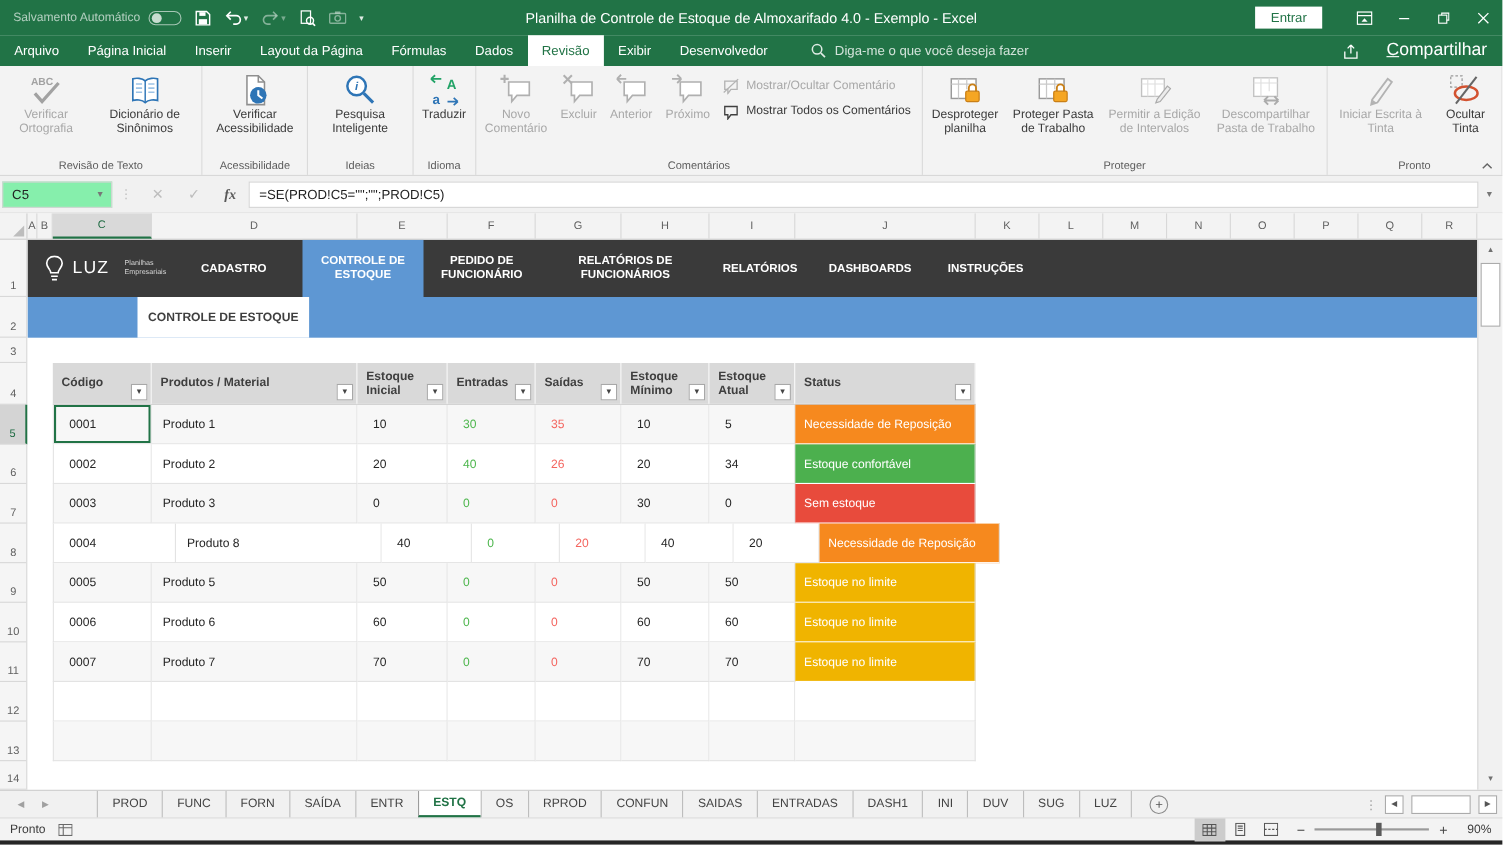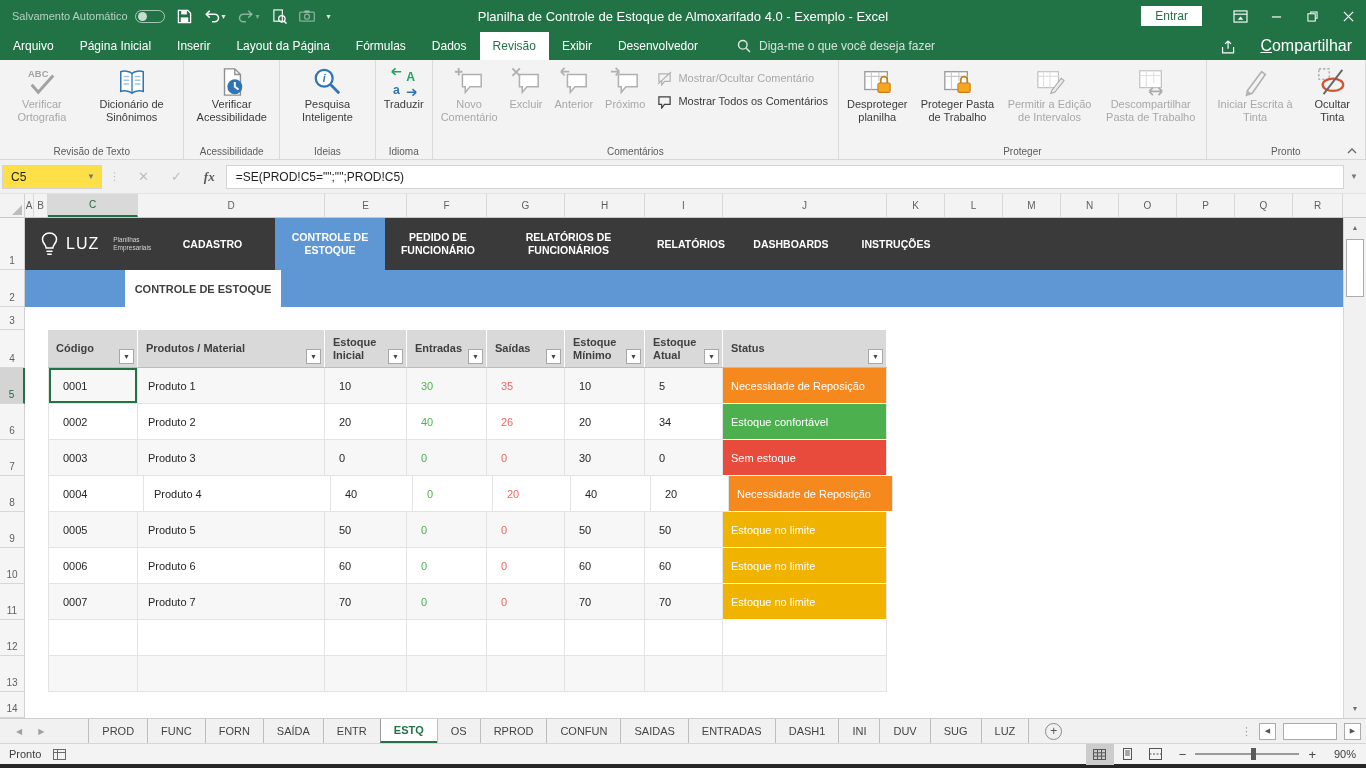--- a/index.html
+++ b/index.html
@@ -43,21 +43,21 @@
   .rbtn .ricon{height:33px;display:flex;align-items:center;justify-content:center}
   .rbtn.disabled{color:#a8a8a8}
   .smallcol{display:flex;flex-direction:column;gap:8px;padding:8px 8px 0 6px}
   .rbtn.small{flex-direction:row;gap:6px;padding:0;max-width:none;font-size:11px;align-items:center;white-space:nowrap}
   .rbtn.small .ricon{height:15px}
   .rglabel{position:absolute;bottom:2px;left:0;right:0;text-align:center;font-size:10px;color:#5c5c5c;white-space:nowrap}
   .rib-collapse{position:absolute;right:9px;bottom:5px}
 
   
   .formula-row{height:34px;background:#f1f1f1;display:flex;align-items:center;padding:0 2px;border-bottom:1px solid #e2e2e2}
-  .namebox{width:100px;height:24px;background:#fde047;border:1px solid #d4d4d4;display:flex;align-items:center;
+  .namebox{width:100px;height:24px;background:#86efac;border:1px solid #d4d4d4;display:flex;align-items:center;
            font-size:12px;padding-left:8px;color:#222;position:relative}
   .nb-caret{position:absolute;right:6px;font-size:8px;color:#777}
   .fb-dots{color:#bcbcbc;padding:0 7px;font-size:11px}
   .fb-x,.fb-ok{color:#bdbdbd;font-size:13px;padding:0 11px}
   .fb-fx{font-style:italic;color:#595959;font-size:13px;padding:0 11px;font-family:"Liberation Serif",serif;font-weight:bold}
   .formula-input{flex:1;height:24px;background:#fff;border:1px solid #d4d4d4;display:flex;align-items:center;
                  padding-left:9px;font-size:12px;color:#1f1f1f}
   .fb-expand{width:20px;text-align:center;font-size:8px;color:#777}
 
   
@@ -638,22 +638,22 @@
             <div class="td c-codigo" style="width: 90px;">0003</div>
             <div class="td c-produto" style="width: 187px;">Produto 3</div>
             <div class="td c-inicial" style="width: 82px;">0</div>
             <div class="td c-entradas green" style="width: 80px;">0</div>
             <div class="td c-saidas red" style="width: 78px;">0</div>
             <div class="td c-minimo" style="width: 80px;">30</div>
             <div class="td c-atual" style="width: 78px;">0</div>
             <div class="td c-status statusfill" style="width: 164px; background: rgb(232, 75, 60);">Sem estoque</div>
           </div>
           <div class="trow">
-            <div class="td c-codigo" style="width: 96px;">0004</div>
-            <div class="td c-produto" style="width: 187px;">Produto 4</div>
+            <div class="td c-codigo" style="width: 112px;">0004</div>
+            <div class="td c-produto" style="width: 187px;">Produto 8</div>
             <div class="td c-inicial" style="width: 82px;">40</div>
             <div class="td c-entradas green" style="width: 80px;">0</div>
             <div class="td c-saidas red" style="width: 78px;">20</div>
             <div class="td c-minimo" style="width: 80px;">40</div>
             <div class="td c-atual" style="width: 78px;">20</div>
             <div class="td c-status statusfill" style="width: 164px; background: rgb(246, 137, 30);">Necessidade de Reposição</div>
           </div>
           <div class="trow band">
             <div class="td c-codigo" style="width: 90px;">0005</div>
             <div class="td c-produto" style="width: 187px;">Produto 5</div>

